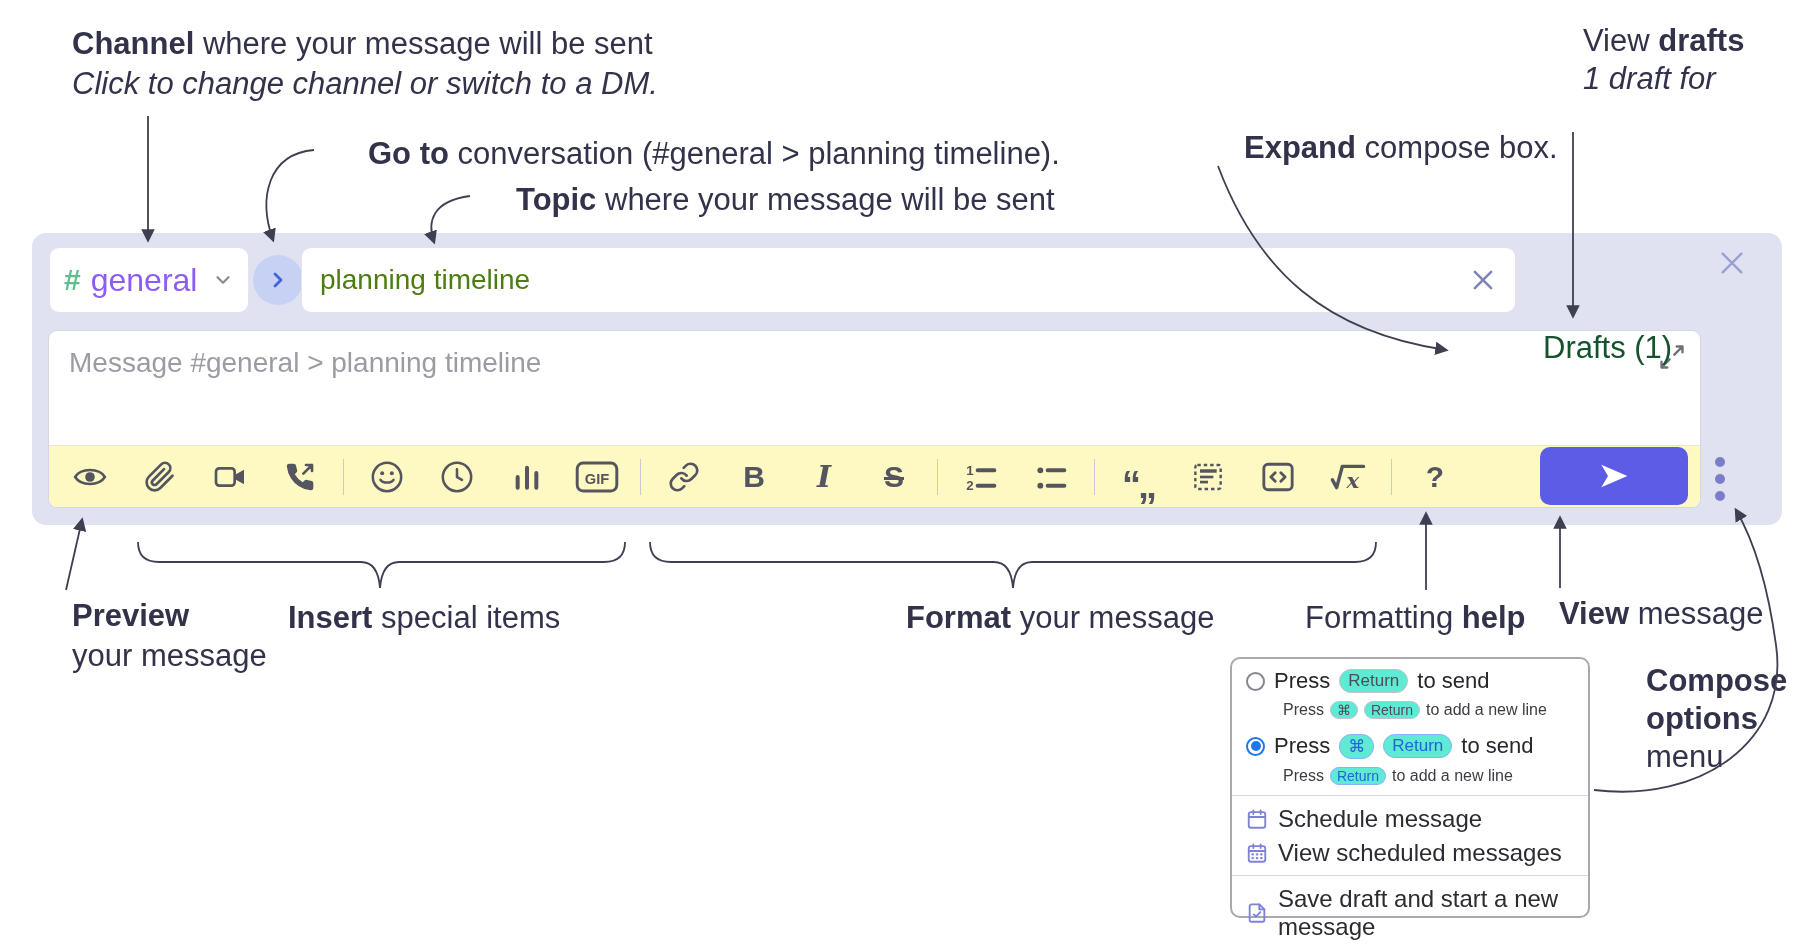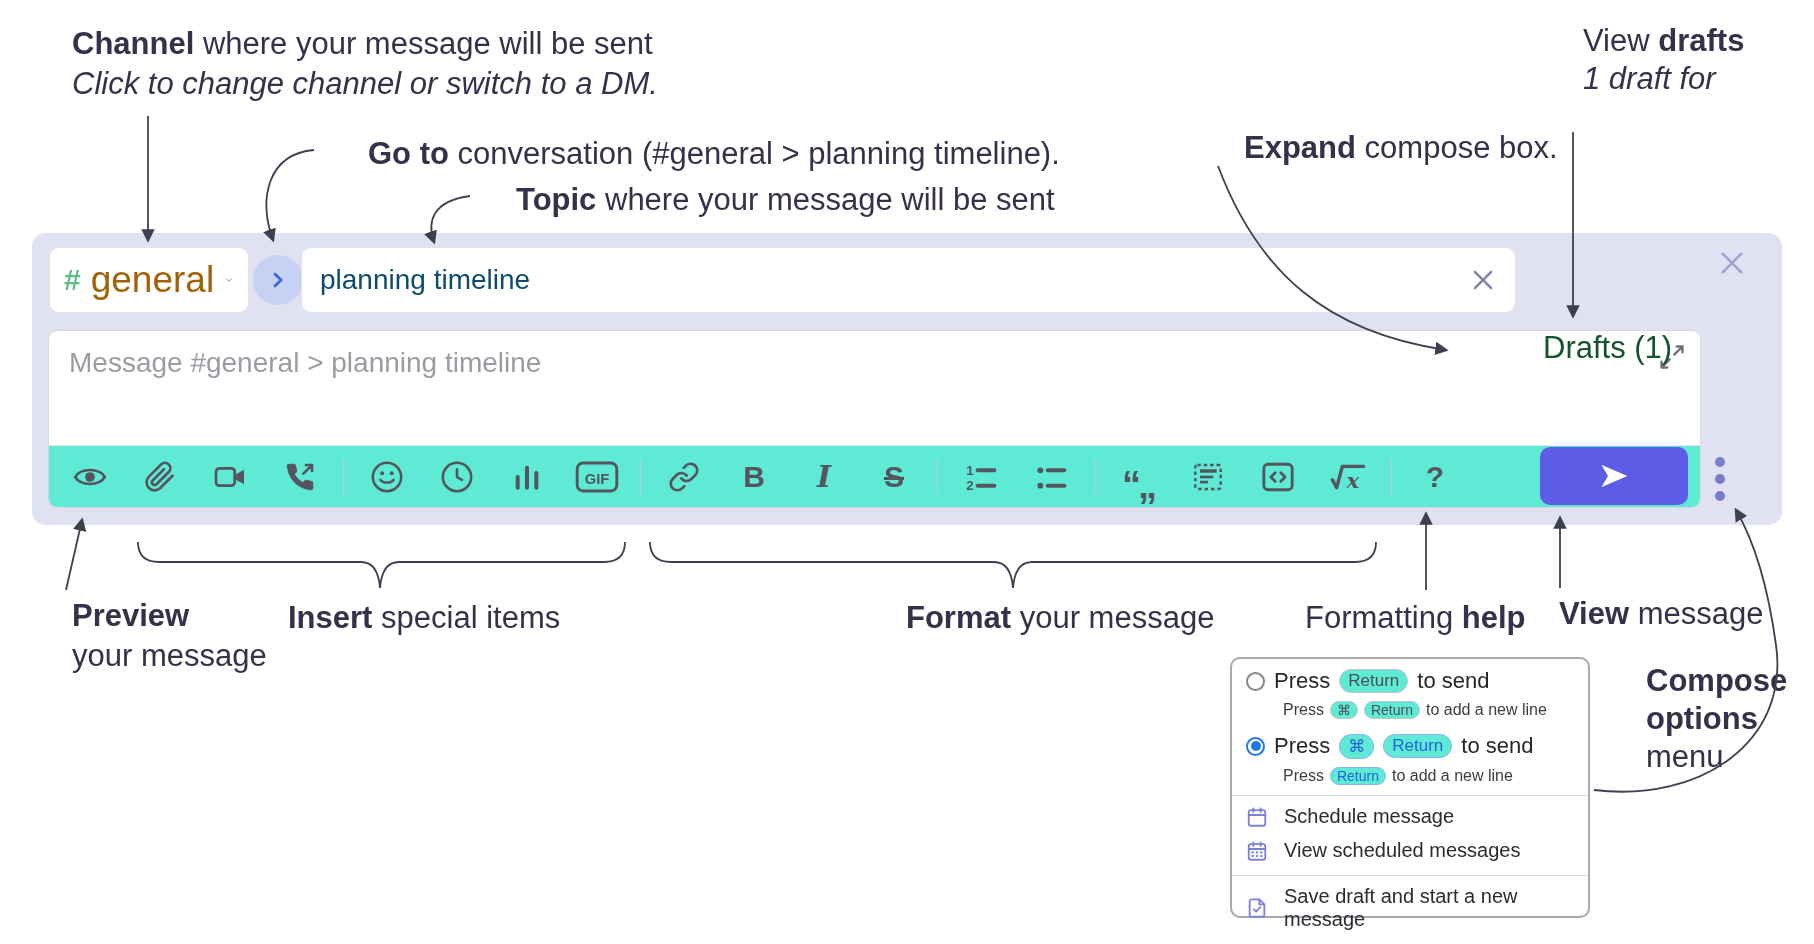--- a/index.html
+++ b/index.html
@@ -8,32 +8,32 @@
   .ann{position:absolute;font-size:31px;line-height:40px;color:#32334a;white-space:nowrap;margin-left:38px;}
   .ann b{font-weight:bold;}
   .ital{font-style:italic;}
   
   .compose{position:absolute;left:32px;top:233px;width:1750px;height:292px;
            background:#e0e2f2;border-radius:14px;}
   .channel-pill{position:absolute;left:18px;top:15px;width:198px;height:64px;background:#fff;
            border-radius:9px;box-shadow:0 0 0 1px #e3e3ec;display:flex;align-items:center;
            padding:0 14px;box-sizing:border-box;gap:10px;cursor:pointer;}
   .hash{font-size:30px;font-weight:bold;line-height:1;}
-  .channel-label{font-size:37px;color:#a16207;flex:1;}
+  .channel-label{font-size:32px;color:#8b5cf6;flex:1;}
   .goto-circle{position:absolute;left:221px;top:22px;width:50px;height:50px;border-radius:50%;
            background:#c7d1f4;display:flex;align-items:center;justify-content:center;cursor:pointer;}
   .topic-input{position:absolute;left:270px;top:15px;width:1213px;height:64px;background:#fff;
            border-radius:9px;box-shadow:0 0 0 1px #e3e3ec;display:flex;align-items:center;
            padding:0 18px;box-sizing:border-box;}
-  .topic-text{font-size:28px;color:#0c4a6e;flex:1;}
+  .topic-text{font-size:28px;color:#4d7c0f;flex:1;}
   .msg-box{position:absolute;left:16px;top:97px;width:1653px;height:178px;background:#fff;
            border:1px solid #d6d6de;border-radius:9px;box-sizing:border-box;}
   .placeholder{position:absolute;left:20px;top:16px;font-size:28px;color:#9b9ba3;}
   .expand-btn{position:absolute;right:14px;top:12px;width:28px;height:28px;color:#6f7078;cursor:pointer;}
-  .toolbar{position:absolute;left:0;right:0;bottom:0;height:62px;background:#5eead4;
+  .toolbar{position:absolute;left:0;right:0;bottom:0;height:62px;background:#fef9c3;
            border-top:1px solid #e4e4ec;border-radius:0 0 8px 8px;display:flex;align-items:center;
            padding:0 6px;box-sizing:border-box;}
   .tb-btn{width:70px;height:54px;display:flex;align-items:center;justify-content:center;
            color:#54555e;cursor:pointer;flex:0 0 auto;}
   .tb-div{width:1px;height:36px;background:#c9c9d2;margin:0 8px;flex:0 0 auto;}
   .tb-text{font-size:30px;font-weight:bold;color:#54555e;}
   .tb-italic{font-family:"DejaVu Serif",serif;font-style:italic;font-size:30px;font-weight:bold;}
   .tb-strike{text-decoration:line-through;}
   .tb-quote{font-size:38px;font-weight:bold;letter-spacing:-3px;line-height:10px;position:relative;top:8px;}
   .tb-help{font-weight:600;font-size:30px;}
@@ -52,21 +52,21 @@
          flex:0 0 auto;cursor:pointer;}
   .radio.sel{border-color:#1e78e8;position:relative;}
   .radio.sel::after{content:"";position:absolute;left:2.5px;top:2.5px;width:10px;height:10px;
          border-radius:50%;background:#1e78e8;}
   .sub{position:absolute;left:51px;display:flex;align-items:center;gap:6px;font-size:16px;color:#3c3c44;}
   kbd{font-family:"Liberation Sans",sans-serif;border:1px solid #c2c2c8;border-radius:12px;
       padding:1px 8px;font-size:17px;color:#4e4e56;background:#5eead4;}
   .sub kbd{font-size:14px;padding:0 6px;}
   kbd.blue{border-color:#8ab1f8;color:#2563d8;}
   .pm-div{position:absolute;left:0;right:0;height:1px;background:#d9d9e0;}
-  .pm-item{position:absolute;left:14px;display:flex;align-items:center;gap:16px;font-size:20px;
+  .pm-item{position:absolute;left:14px;display:flex;align-items:center;gap:10px;font-size:24px;
       color:#2b2b31;cursor:pointer;}
   .pm-icon{color:#7d82d8;display:flex;}
   .overlay{position:absolute;left:0;top:0;pointer-events:none;z-index:6;}
   svg{display:block;}
 </style>
 </head>
 <body>
 
 <div class="ann" style="left:34px;top:24px;">
   <div><b>Channel</b><span> where your message will be sent</span></div>
@@ -320,21 +320,21 @@
   <div class="pm-item" style="top:146px;">
     <span class="pm-icon">
       <svg width="22" height="22" viewBox="0 0 24 24" fill="none" stroke="currentColor" stroke-width="2" stroke-linecap="round">
           <rect x="3" y="4.5" width="18" height="17" rx="2.5"></rect>
           <path d="M3 9.8 H21 M8 2.5 V6.5 M16 2.5 V6.5"></path>
         </svg>
     </span>
     <span>Schedule message</span>
   </div>
 
-  <div class="pm-item" style="top:180px;align-items:flex-end;">
+  <div class="pm-item" style="top:180px;">
     <span class="pm-icon">
       <svg width="22" height="22" viewBox="0 0 24 24" fill="none" stroke="currentColor" stroke-width="2" stroke-linecap="round">
           <rect x="3" y="4.5" width="18" height="17" rx="2.5"></rect>
           <path d="M3 9.8 H21 M8 2.5 V6.5 M16 2.5 V6.5"></path>
           <path d="M7 13.5 h.5 M11.8 13.5 h.5 M16.5 13.5 h.5 M7 17.5 h.5 M11.8 17.5 h.5 M16.5 17.5 h.5" stroke-width="2.4"></path>
         </svg>
     </span>
     <span>View scheduled messages</span>
   </div>
 

